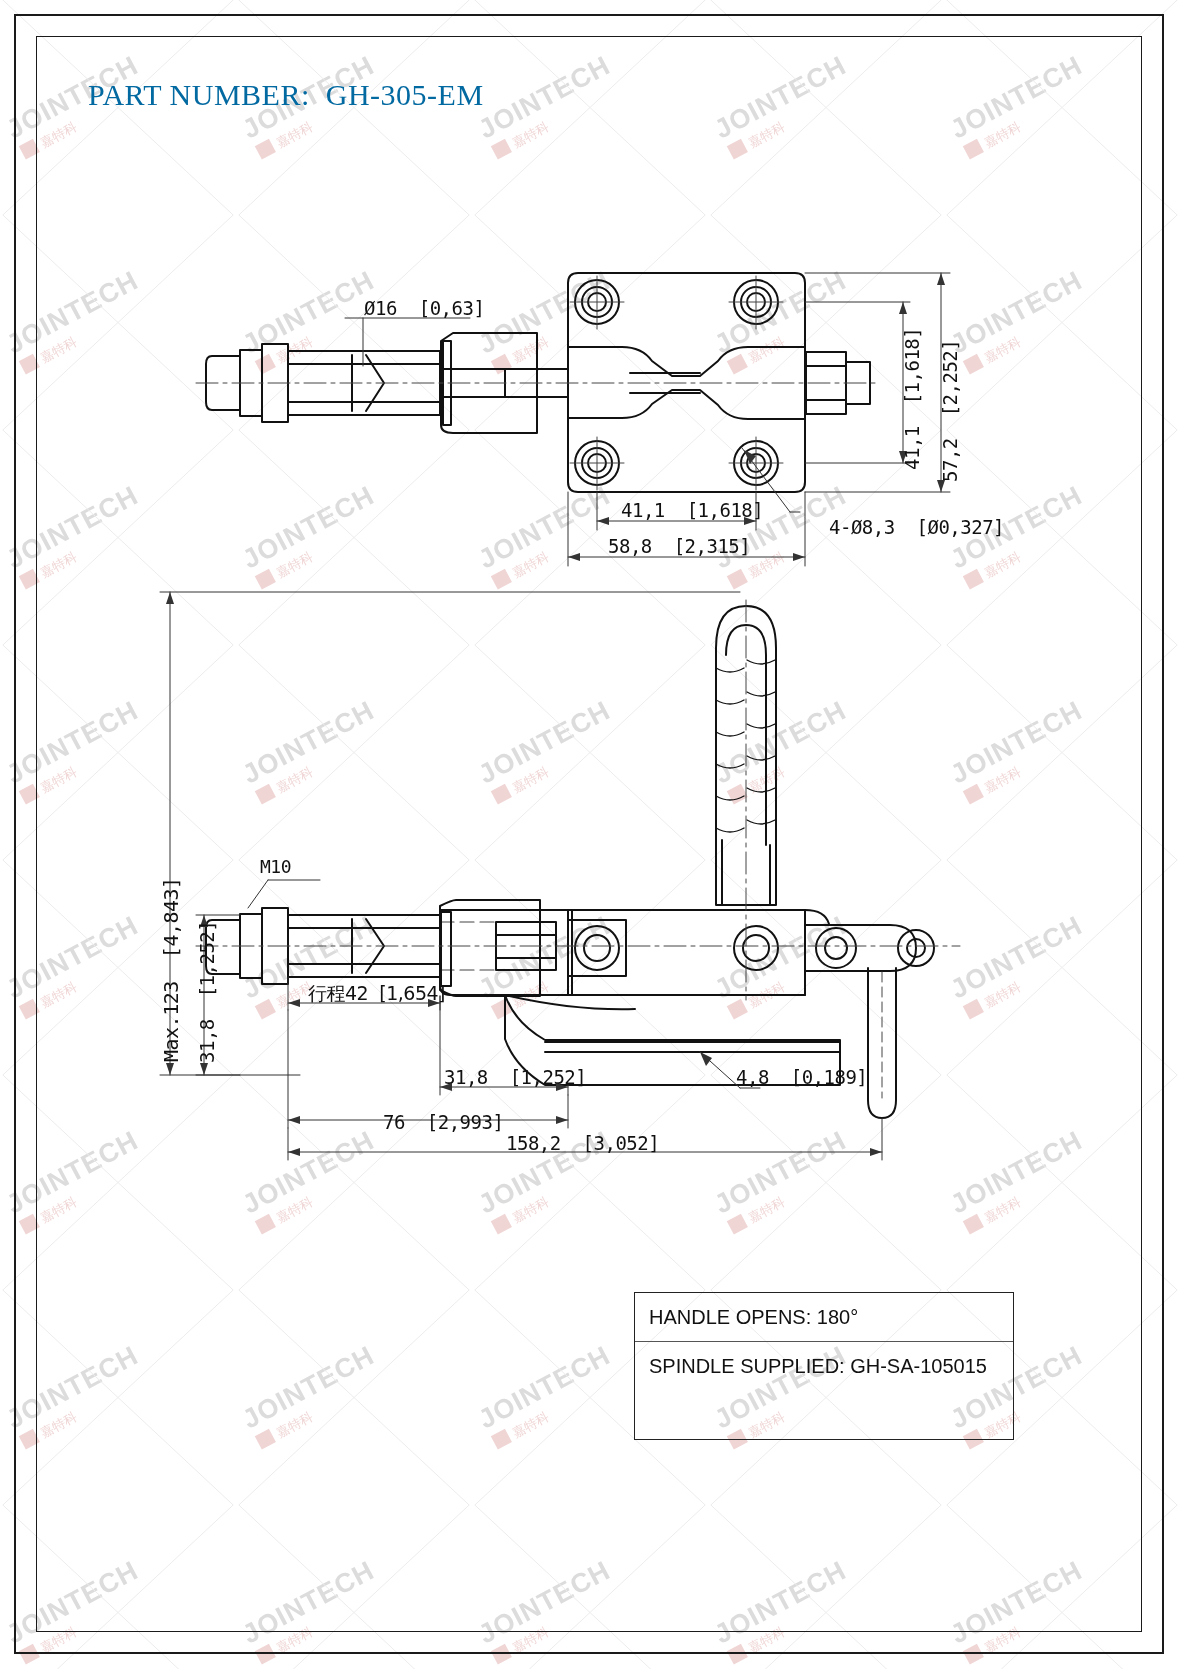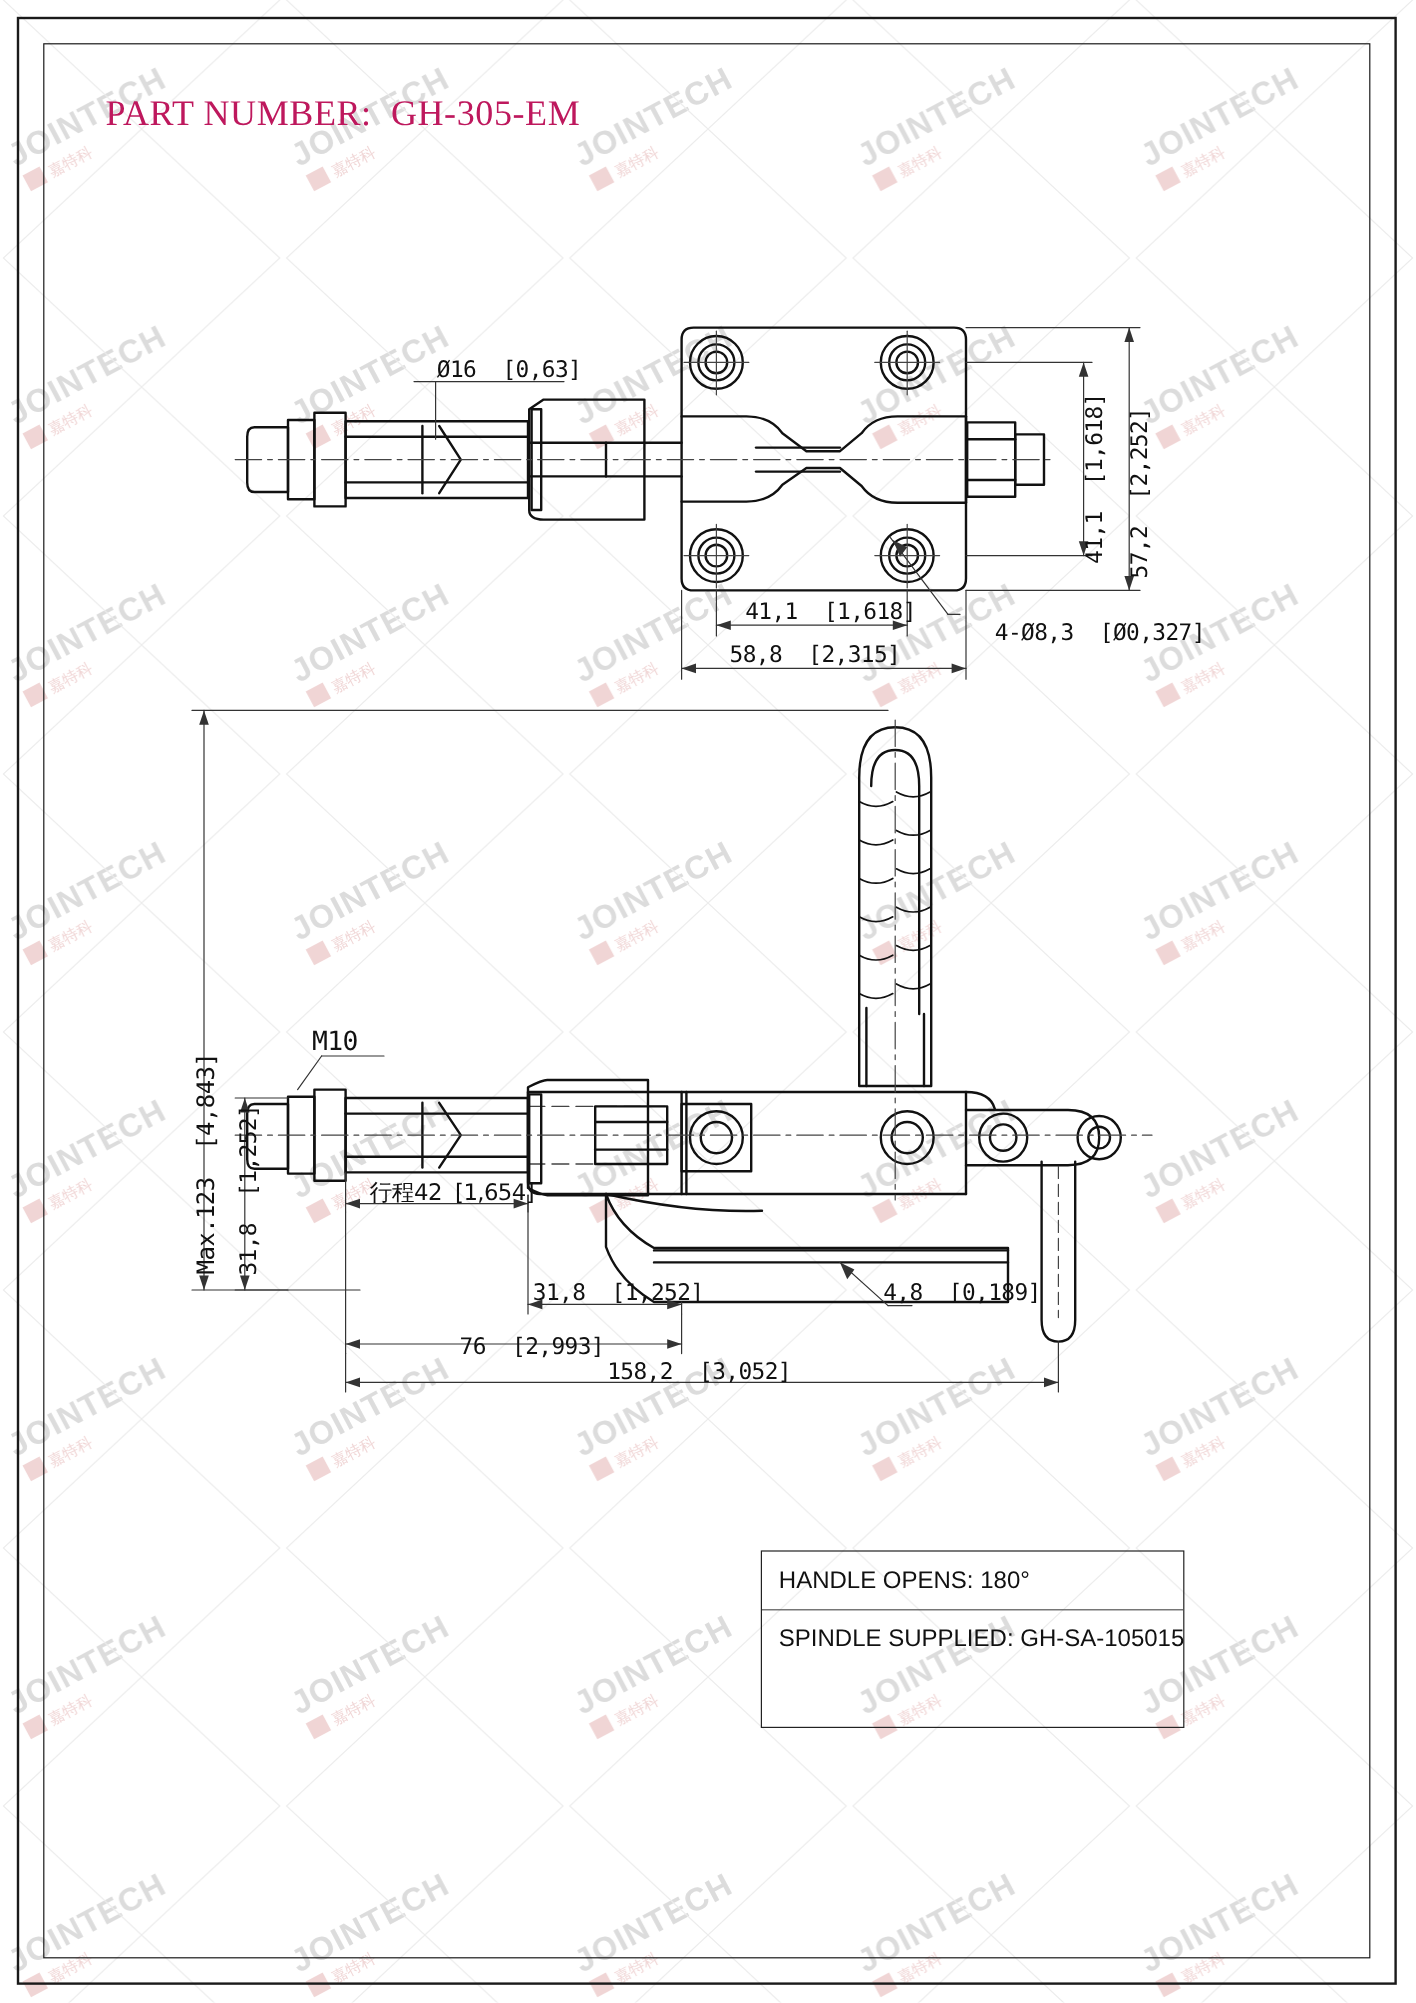--- a/index.html
+++ b/index.html
@@ -2,24 +2,24 @@
 <html><head>
 <meta charset="utf-8">
 <style>
   html,body{margin:0;padding:0;background:#ffffff;}
   body{width:1180px;height:1669px;font-family:"DejaVu Sans",sans-serif;position:relative;overflow:hidden;}
   #sheet{position:absolute;left:0;top:0;width:1180px;height:1669px;background:#fff;}
   #outer-border{position:absolute;left:14px;top:14px;width:1150px;height:1640px;border:2px solid #1a1a1a;box-sizing:border-box;}
   #inner-border{position:absolute;left:36px;top:36px;width:1106px;height:1596px;border:1.5px solid #1a1a1a;box-sizing:border-box;}
   #wm{position:absolute;left:0;top:0;width:1180px;height:1669px;pointer-events:none;}
   #drawing-svg{position:absolute;left:0;top:0;width:1180px;height:1669px;}
-  #title{position:absolute;left:88px;top:78px;font-family:"Liberation Serif","DejaVu Serif",serif;font-size:30px;color:#be185d;letter-spacing:0.5px;white-space:pre;}
+  #title{position:absolute;left:88px;top:78px;font-family:"Liberation Serif","DejaVu Serif",serif;font-size:30px;color:#0369a1;letter-spacing:0.5px;white-space:pre;}
   .dim{position:absolute;font-family:"DejaVu Sans Mono",monospace;font-size:19px;color:#111;white-space:pre;letter-spacing:-0.5px;}
   .dim.vert{transform-origin:0 0;}
-  #notes-box{position:absolute;left:634px;top:1292px;width:353px;height:148px;border:1.6px solid #222;box-sizing:border-box;background:transparent;}
+  #notes-box{position:absolute;left:634px;top:1292px;width:380px;height:148px;border:1.6px solid #222;box-sizing:border-box;background:transparent;}
   .note-row{height:49.3px;box-sizing:border-box;display:flex;align-items:center;padding-left:14px;border-bottom:1.2px solid #555;}
   .note-row:last-child{border-bottom:none;}
   .note-row span{font-family:"Liberation Sans","DejaVu Sans",sans-serif;font-size:20px;color:#111;white-space:pre;}
 </style>
 </head>
 <body>
 
 <div id="sheet">
 
   <svg id="wm" viewBox="0 0 1180 1669">
@@ -289,21 +289,21 @@
 
   <div class="dim" style="left:364px;top:297px;">Ø16  [0,63]</div>
   <div class="dim" style="left:621px;top:499px;">41,1  [1,618]</div>
   <div class="dim" style="left:608px;top:535px;">58,8  [2,315]</div>
   <div class="dim" style="left:801px;top:516px;margin-left:28px;">4-Ø8,3  [Ø0,327]</div>
   <div class="dim vert" style="left:901px;top:470px;transform:rotate(-90deg);">41,1  [1,618]</div>
   <div class="dim vert" style="left:939px;top:482px;transform:rotate(-90deg);">57,2  [2,252]</div>
 
   <div class="dim vert" style="left:159px;top:1062px;transform:rotate(-90deg);font-size:20px;">Max.123  [4,843]</div>
   <div class="dim vert" style="left:196px;top:1063px;transform:rotate(-90deg);">31,8  [1,252]</div>
-  <div class="dim" style="left:260px;top:856px;font-size:22px;">M10</div>
+  <div class="dim" style="left:260px;top:856px;font-size:18px;">M10</div>
   <div class="dim" style="left:288px;top:981px;font-family:'DejaVu Sans',sans-serif;padding-left:20px;">行程42  [1,654]</div>
   <div class="dim" style="left:444px;top:1066px;">31,8  [1,252]</div>
   <div class="dim" style="left:736px;top:1066px;">4,8  [0,189]</div>
   <div class="dim" style="left:383px;top:1111px;">76  [2,993]</div>
   <div class="dim" style="left:506px;top:1132px;">158,2  [3,052]</div>
 
   <div id="notes-box">
     <div class="note-row">
       <span>HANDLE OPENS: 180°</span>
     </div>

